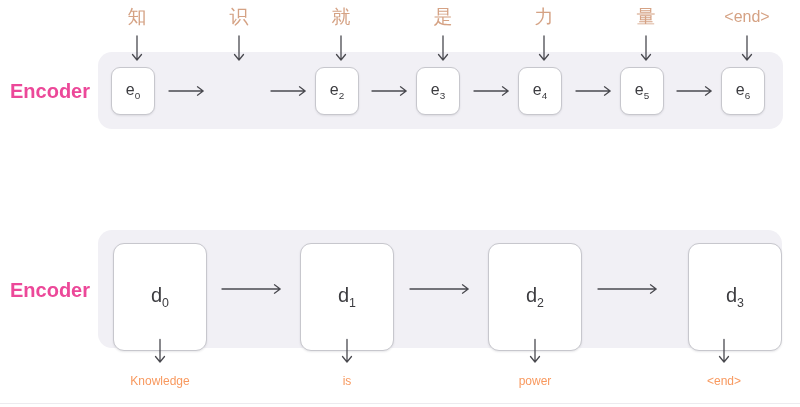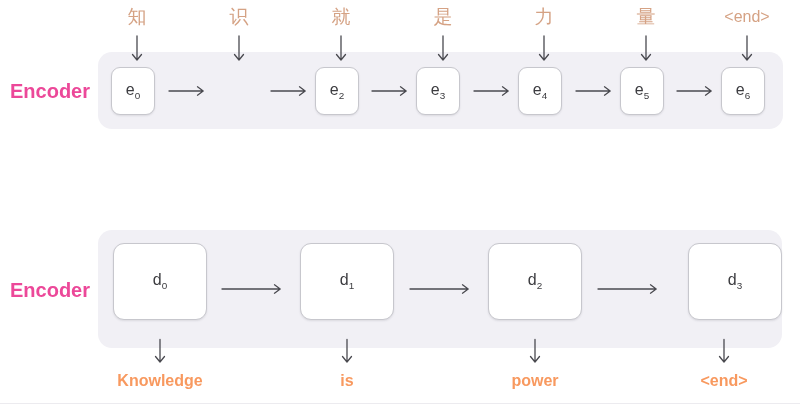--- a/index.html
+++ b/index.html
@@ -40,39 +40,39 @@
     color: #D5A284;
     line-height: 24px;
   }
   .token.end-token { font-size: 16px; }
 
   .out-word {
     position: absolute;
     top: 370px;
     width: 140px;
     text-align: center;
-    font-size: 16px;
-    font-weight: bold;
+    font-size: 12px;
+    font-weight: normal;
     color: #F8995F;
     line-height: 22px;
   }
 
   .cell {
     position: absolute;
     background: #ffffff;
     border: 1px solid #C7C7CD;
     box-shadow: 0 1px 2px rgba(60,60,70,0.12);
     display: flex;
     align-items: center;
     justify-content: center;
     color: #3C3C40;
     box-sizing: border-box;
   }
   .cell.enc { top: 67px; width: 44px; height: 48px; border-radius: 9px; font-size: 16px; }
-  .cell.dec { top: 243px; width: 94px; height: 77px; border-radius: 11px; font-size: 16px; justify-content: center; }
+  .cell.dec { top: 243px; width: 94px; height: 108px; border-radius: 11px; font-size: 20px; justify-content: center; }
   .cell sub { font-size: 0.62em; line-height: 1; }
 
   svg.arrow { position: absolute; overflow: visible; }
   svg.arrow path { stroke: #4A4A50; stroke-width: 1.3; fill: none; stroke-linecap: round; stroke-linejoin: round; }
 
   .bottom-line {
     position: absolute;
     left: 0; top: 403px;
     width: 800px; height: 1px;
     background: #ECEBEF;

